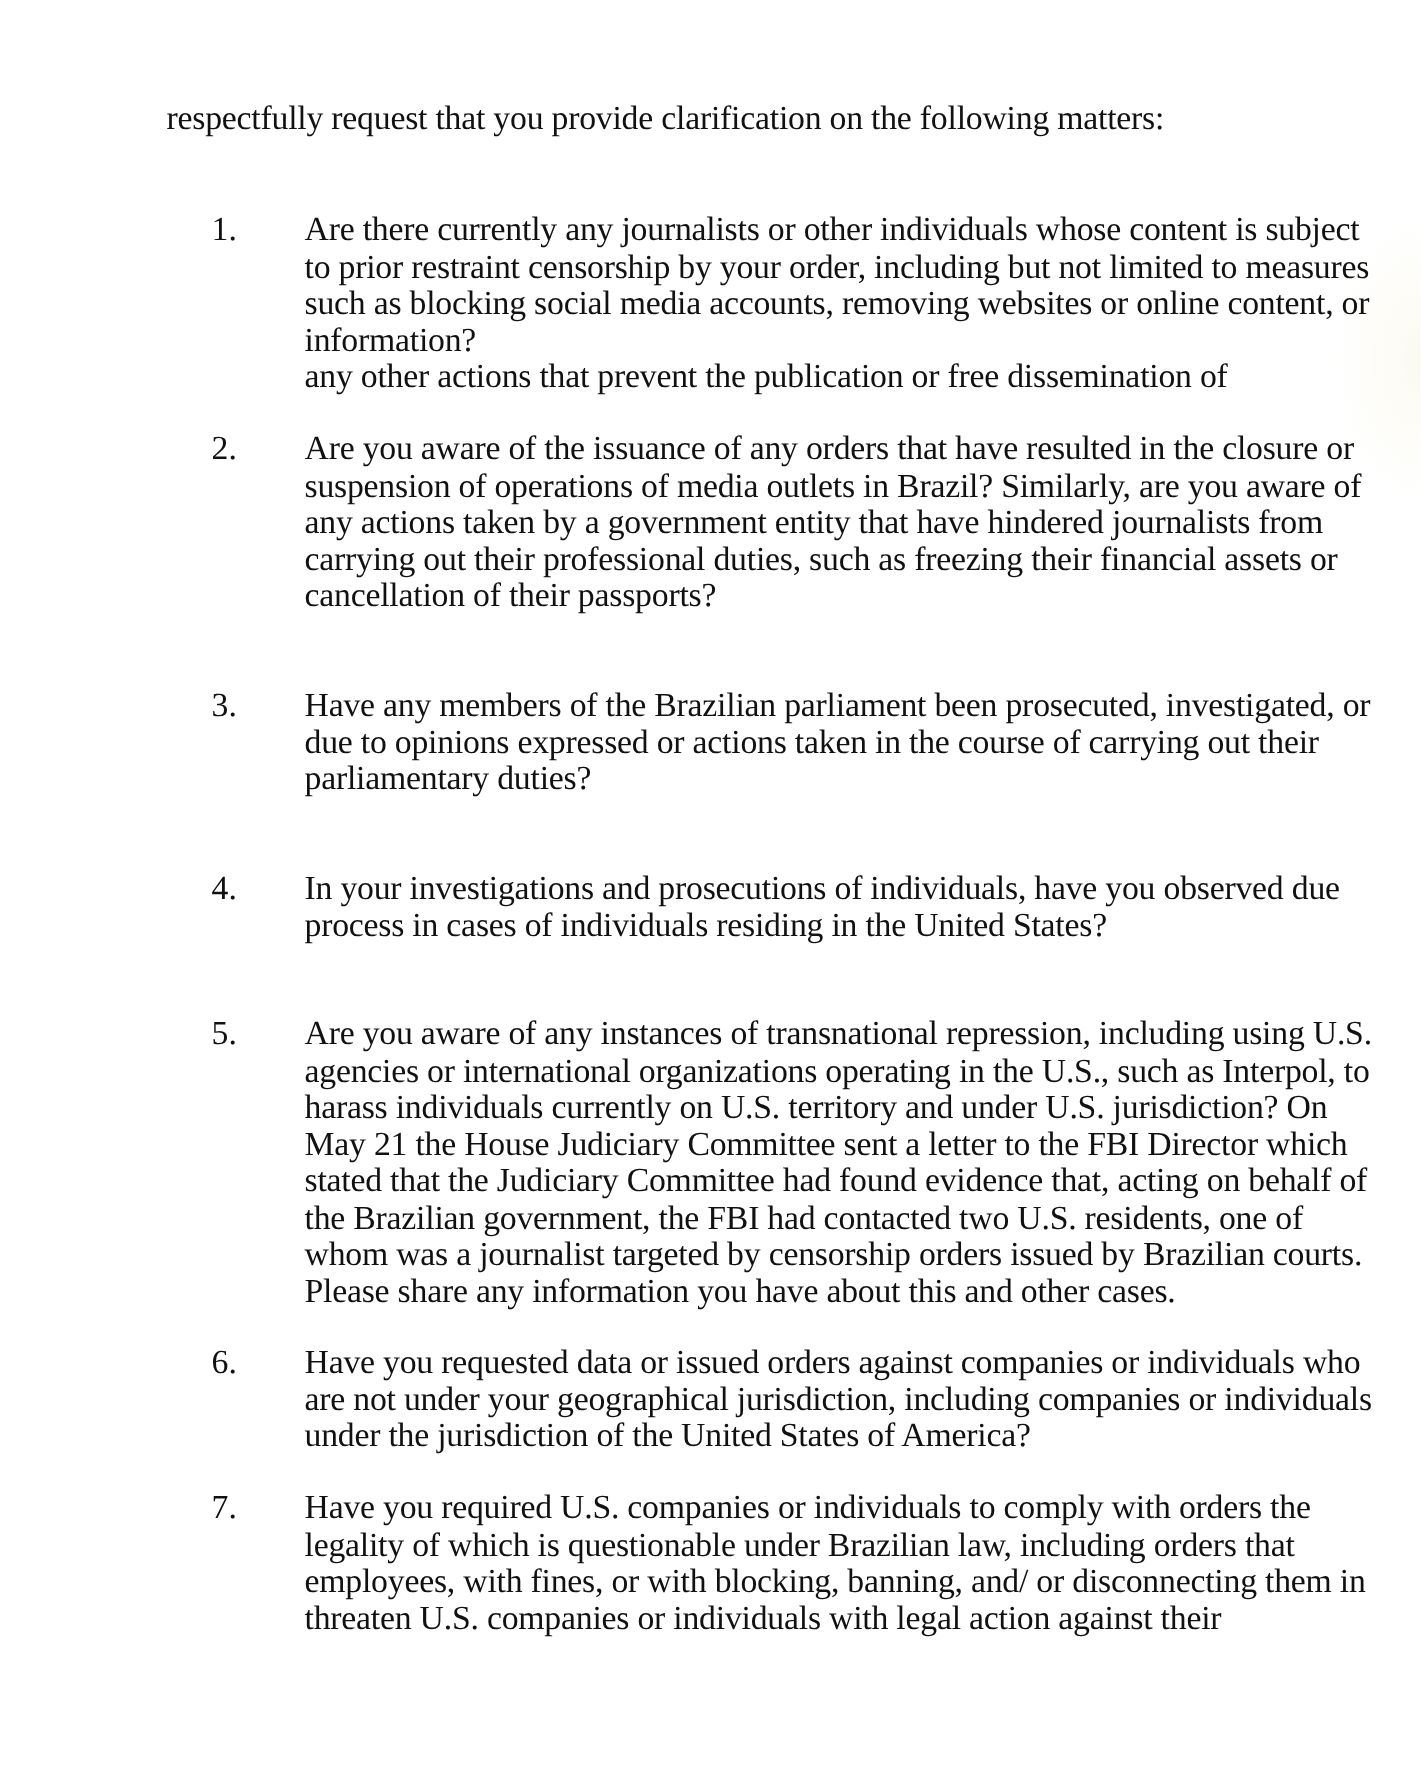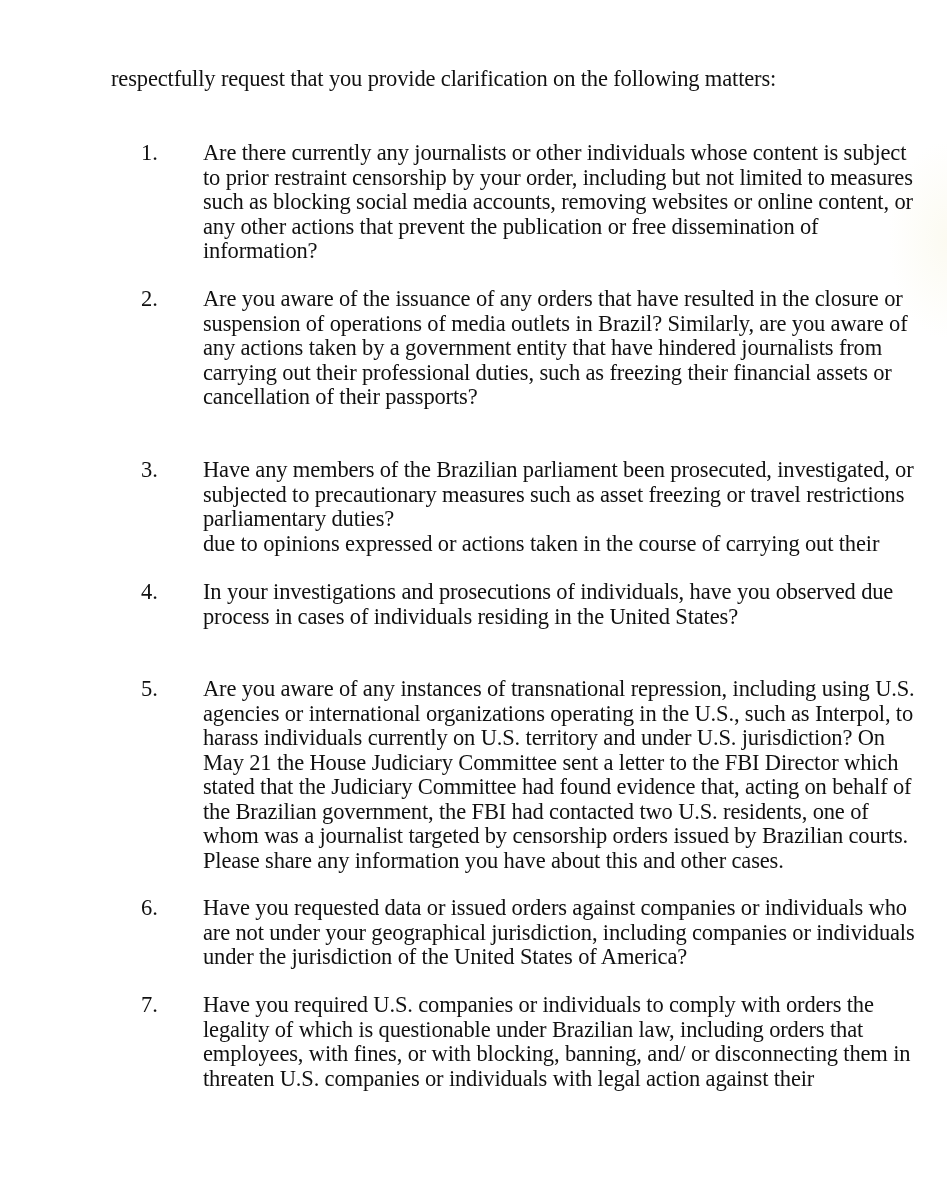--- a/index.html
+++ b/index.html
@@ -82,43 +82,42 @@
   <div class="intro">respectfully request that you provide clarification on the following matters:</div>
 
   <div class="list">
 
     <div class="item" style="top:141px;">
       <div class="num">1.</div>
       <div class="body">
         <span class="line">Are there currently any journalists or other individuals whose content is subject</span>
         <span class="line">to prior restraint censorship by your order, including but not limited to measures</span>
         <span class="line">such as blocking social media accounts, removing websites or online content, or</span>
+        <span class="line">information?</span>
         <span class="line">any other actions that prevent the publication or free dissemination of</span>
-        <span class="line">information?</span>
       </div>
     </div>
 
     <div class="item" style="top:287px;">
       <div class="num">2.</div>
       <div class="body">
         <span class="line">Are you aware of the issuance of any orders that have resulted in the closure or</span>
         <span class="line">suspension of operations of media outlets in Brazil? Similarly, are you aware of</span>
         <span class="line">any actions taken by a government entity that have hindered journalists from</span>
         <span class="line">carrying out their professional duties, such as freezing their financial assets or</span>
         <span class="line">cancellation of their passports?</span>
       </div>
     </div>
 
     <div class="item" style="top:458px;">
       <div class="num">3.</div>
       <div class="body">
         <span class="line">Have any members of the Brazilian parliament been prosecuted, investigated, or</span>
-        <span class="line">subjected to precautionary measures such as asset freezing or travel restrictions</span>
+        <span class="line">due to opinions expressed or actions taken in the course of carrying out their</span>
         <span class="line">parliamentary duties?</span>
-        <span class="line">due to opinions expressed or actions taken in the course of carrying out their</span>
       </div>
     </div>
 
     <div class="item" style="top:580px;">
       <div class="num">4.</div>
       <div class="body">
         <span class="line">In your investigations and prosecutions of individuals, have you observed due</span>
         <span class="line">process in cases of individuals residing in the United States?</span>
       </div>
     </div>

